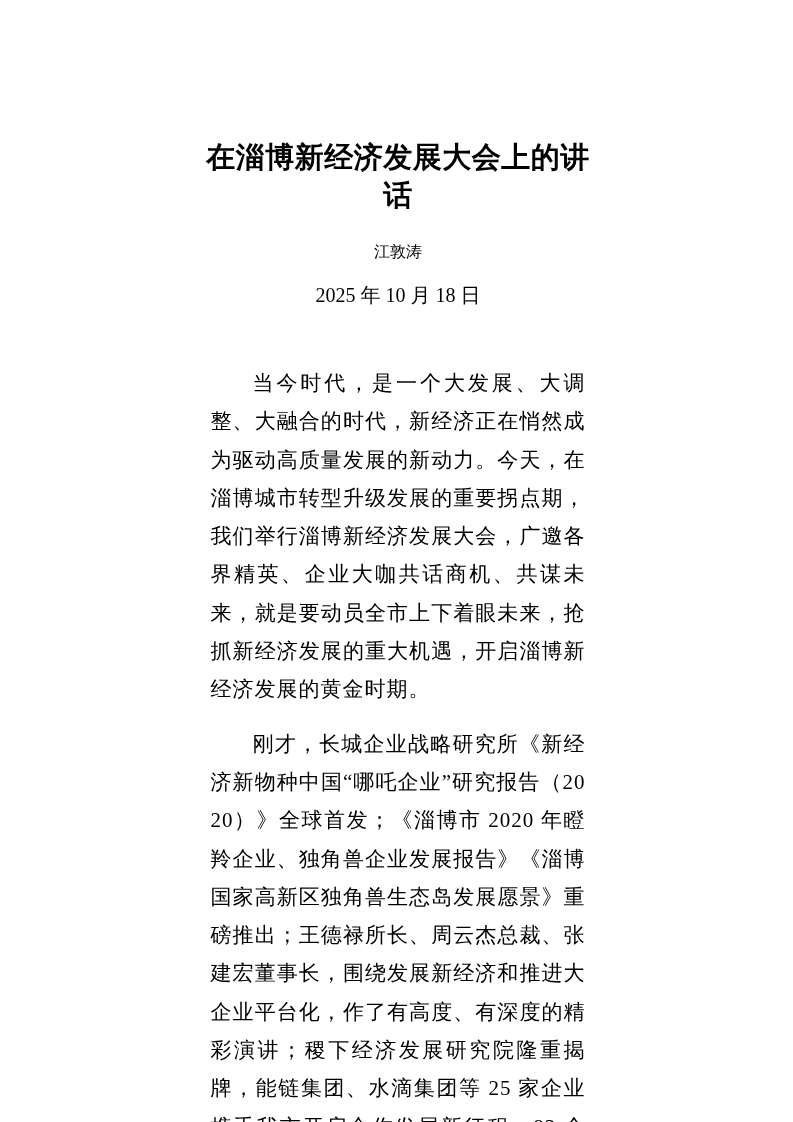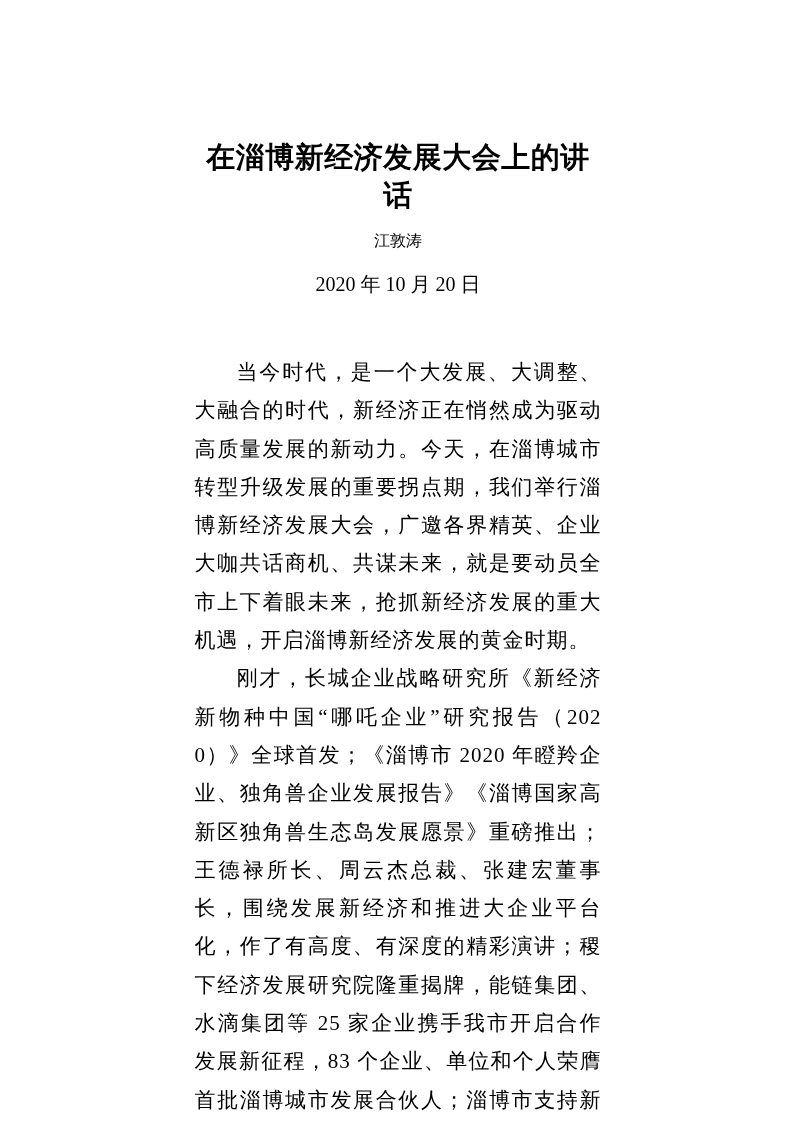--- a/index.html
+++ b/index.html
@@ -24,45 +24,45 @@
     font-weight: 700;
     text-align: center;
     line-height: 38px;
     margin: 0;
     letter-spacing: 0.5px;
   }
   .doc-author {
     font-size: 16px;
     text-align: center;
     line-height: 20px;
-    margin: 17px 0 0 0;
+    margin: 28px 0 0 0;
   }
   .doc-date {
     font-size: 20px;
     text-align: center;
     line-height: 26px;
     margin: 20px 0 0 0;
   }
   .doc-body {
     margin-top: 56px;
   }
   .doc-body p {
     font-size: 21px;
     line-height: 38.3px;
-    margin: 0;
+    margin: 16px;
     text-align: justify;
     text-indent: 2em;
     letter-spacing: 1px;
     word-break: break-all;
   }
 </style>
 </head>
 <body>
 
 <div class="page">
   <h1 class="doc-title">在淄博新经济发展大会上的讲话</h1>
   <div class="doc-author">江敦涛</div>
-  <div class="doc-date">2020 年 10 月 20 日</div>
+  <div class="doc-date">2025 年 10 月 18 日</div>
   <div class="doc-body">
     <p>当今时代，是一个大发展、大调整、大融合的时代，新经济正在悄然成为驱动高质量发展的新动力。今天，在淄博城市转型升级发展的重要拐点期，我们举行淄博新经济发展大会，广邀各界精英、企业大咖共话商机、共谋未来，就是要动员全市上下着眼未来，抢抓新经济发展的重大机遇，开启淄博新经济发展的黄金时期。</p>
     <p>刚才，长城企业战略研究所《新经济新物种中国“哪吒企业”研究报告（2020）》全球首发；《淄博市 2020 年瞪羚企业、独角兽企业发展报告》《淄博国家高新区独角兽生态岛发展愿景》重磅推出；王德禄所长、周云杰总裁、张建宏董事长，围绕发展新经济和推进大企业平台化，作了有高度、有深度的精彩演讲；稷下经济发展研究院隆重揭牌，能链集团、水滴集团等 25 家企业携手我市开启合作发展新征程，83 个企业、单位和个人荣膺首批淄博城市发展合伙人；淄博市支持新经济发展《若干政策》和建设多彩活力的青年创业友好型城市《25 条政策措施》一并发布实施。所有这些，都是淄博抢滩新经济、拥抱新经济、进军新经济的郑重宣言！</p>
   </div>
 </div>
 
 </body></html>

